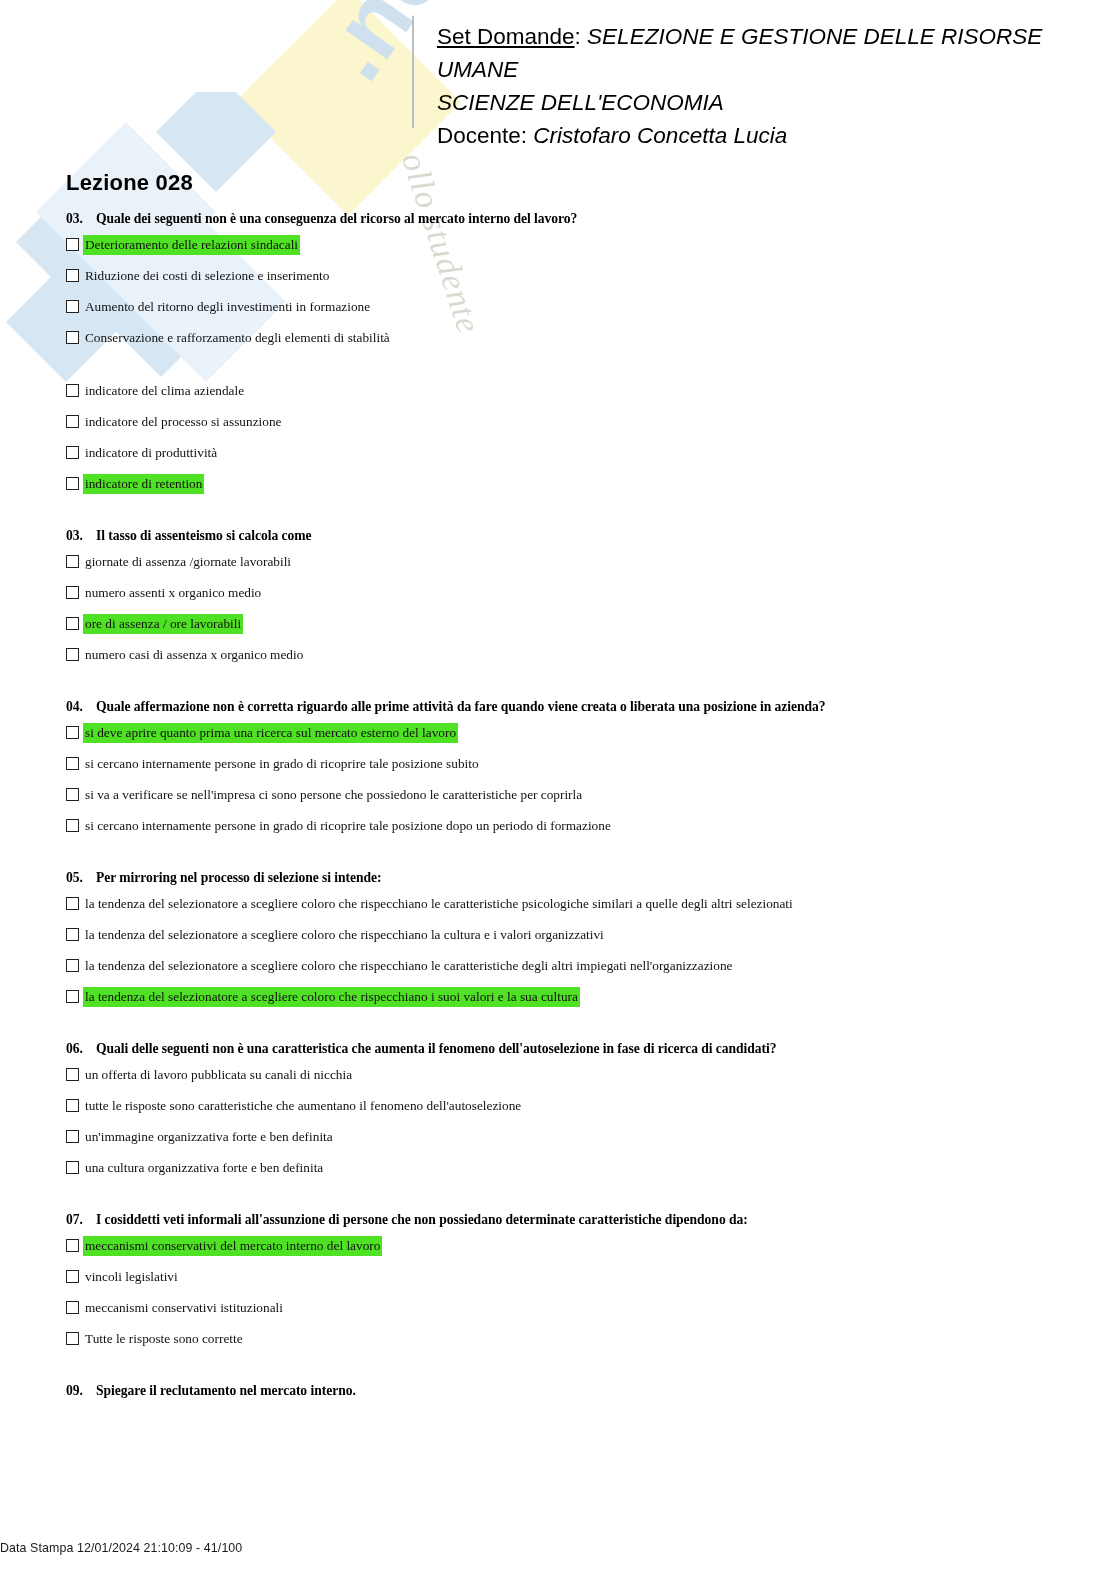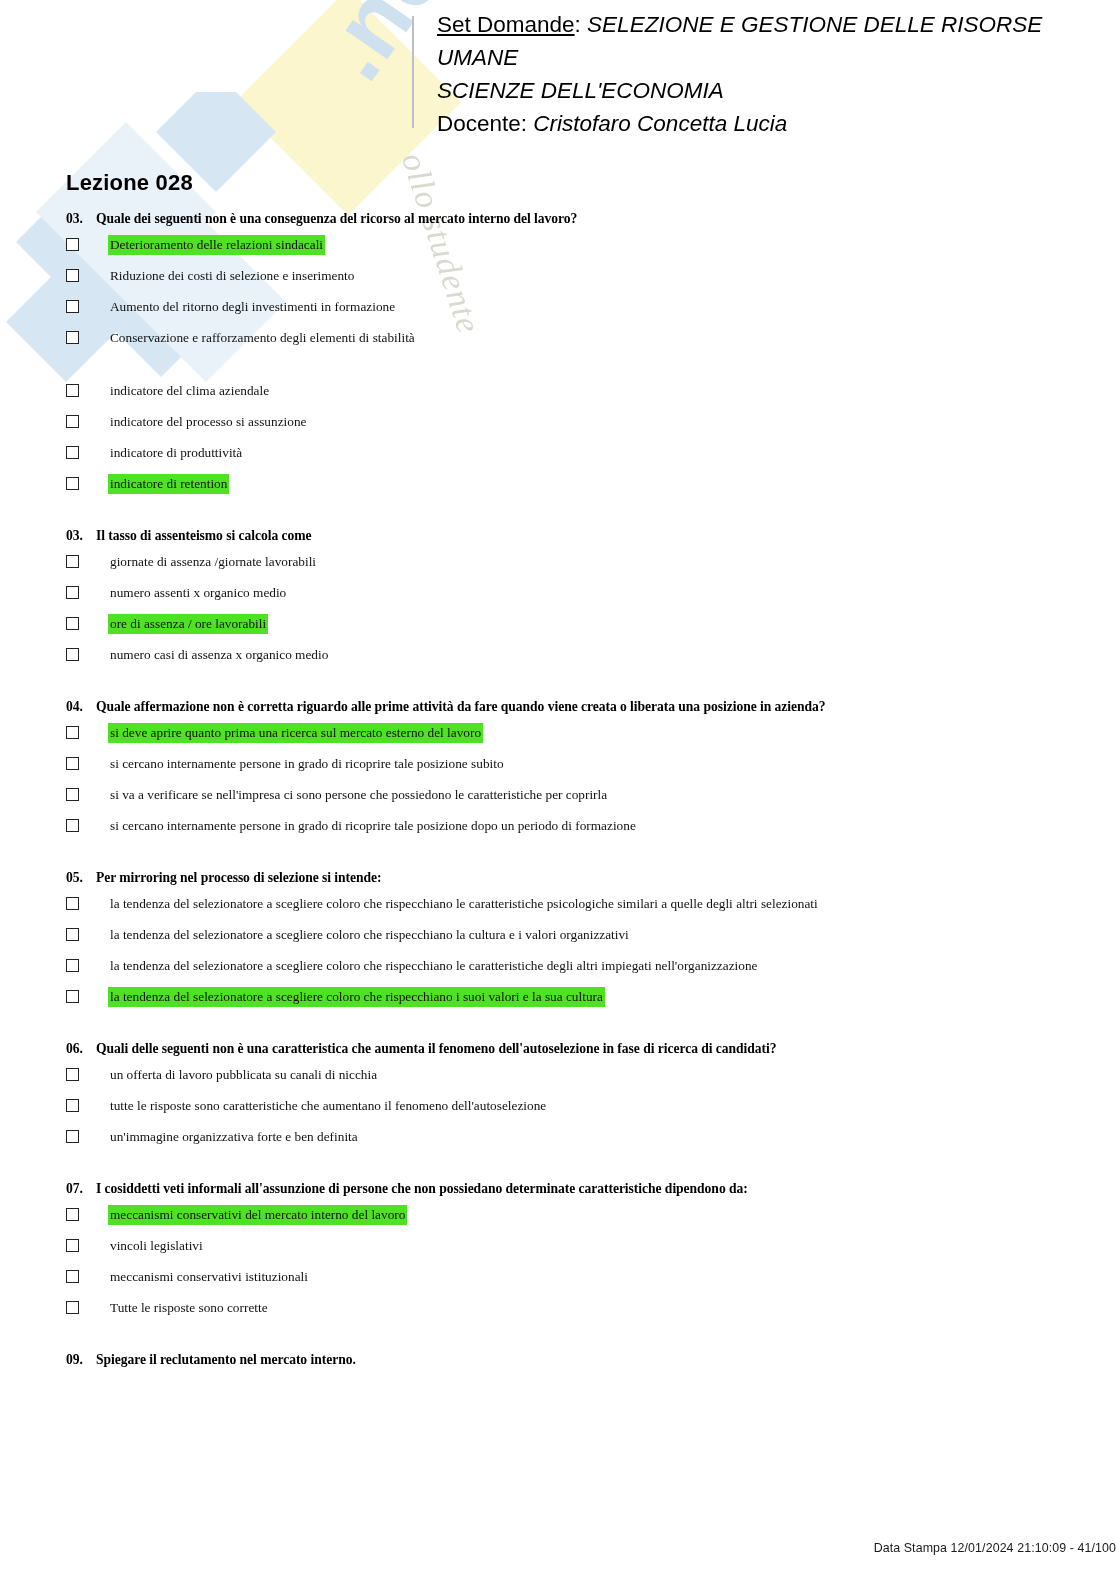--- a/index.html
+++ b/index.html
@@ -84,21 +84,21 @@
     position: absolute;
     left: 412px;
     top: 16px;
     width: 2px;
     height: 112px;
     background: #b9bfc4;
   }
   .header-text {
     position: absolute;
     left: 437px;
-    top: 8px;
+    top: 20px;
     width: 660px;
     font-family: "Liberation Sans", sans-serif;
     font-size: 22.5px;
     line-height: 33px;
     color: #000;
   }
   .header-line { white-space: normal; }
   .hdr-label {
     text-decoration: underline;
   }
@@ -135,21 +135,20 @@
   .q-num {
     display: inline-block;
     width: 30px;
     font-weight: bold;
   }
   .answers { margin: 0; padding: 0; }
   .answer-row {
     display: flex;
     align-items: flex-start;
     height: 31px;
-    gap: 25px;
   }
   .checkbox {
     flex: 0 0 auto;
     width: 11px;
     height: 11px;
     border: 1.6px solid #222;
     background: #fff;
     margin-top: 3px;
     margin-right: 4px;
     box-sizing: content-box;
@@ -169,21 +168,21 @@
   .q-spacer-big { height: 11px; }
   .essay-block { margin-bottom: 30px; }
   .essay-block .q-text { margin-bottom: 0; }
 
   
   .footer {
     position: absolute;
     left: 0;
     top: 1538px;
     width: 1116px;
-    text-align: right;
+    text-align: left;
     z-index: 3;
   }
   .footer-text {
     font-family: "Liberation Sans", sans-serif;
     font-size: 12.4px;
     color: #1a1a1a;
     letter-spacing: 0.1px;
   }
 </style>
 </head>
@@ -339,20 +338,24 @@
               <span class="ans-text">un offerta di lavoro pubblicata su canali di nicchia</span>
             </div>
             <div class="answer-row">
               <span class="checkbox"></span>
               <span class="ans-text">tutte le risposte sono caratteristiche che aumentano il fenomeno dell'autoselezione</span>
             </div>
             <div class="answer-row">
               <span class="checkbox"></span>
               <span class="ans-text">un'immagine organizzativa forte e ben definita</span>
             </div>
+            <div class="answer-row">
+              <span class="checkbox"></span>
+              <span class="ans-text">una cultura organizzativa forte e ben definita</span>
+            </div>
           </div>
           <div class="q-spacer-big"></div>
         </div>
         <div class="question-block">
           <p class="q-text"><span class="q-num">07.</span><span>I cosiddetti veti informali all'assunzione di persone che non possiedano determinate caratteristiche dipendono da:</span></p>
           <div class="answers">
             <div class="answer-row">
               <span class="checkbox"></span>
               <span class="ans-text hl">meccanismi conservativi del mercato interno del lavoro</span>
             </div>

